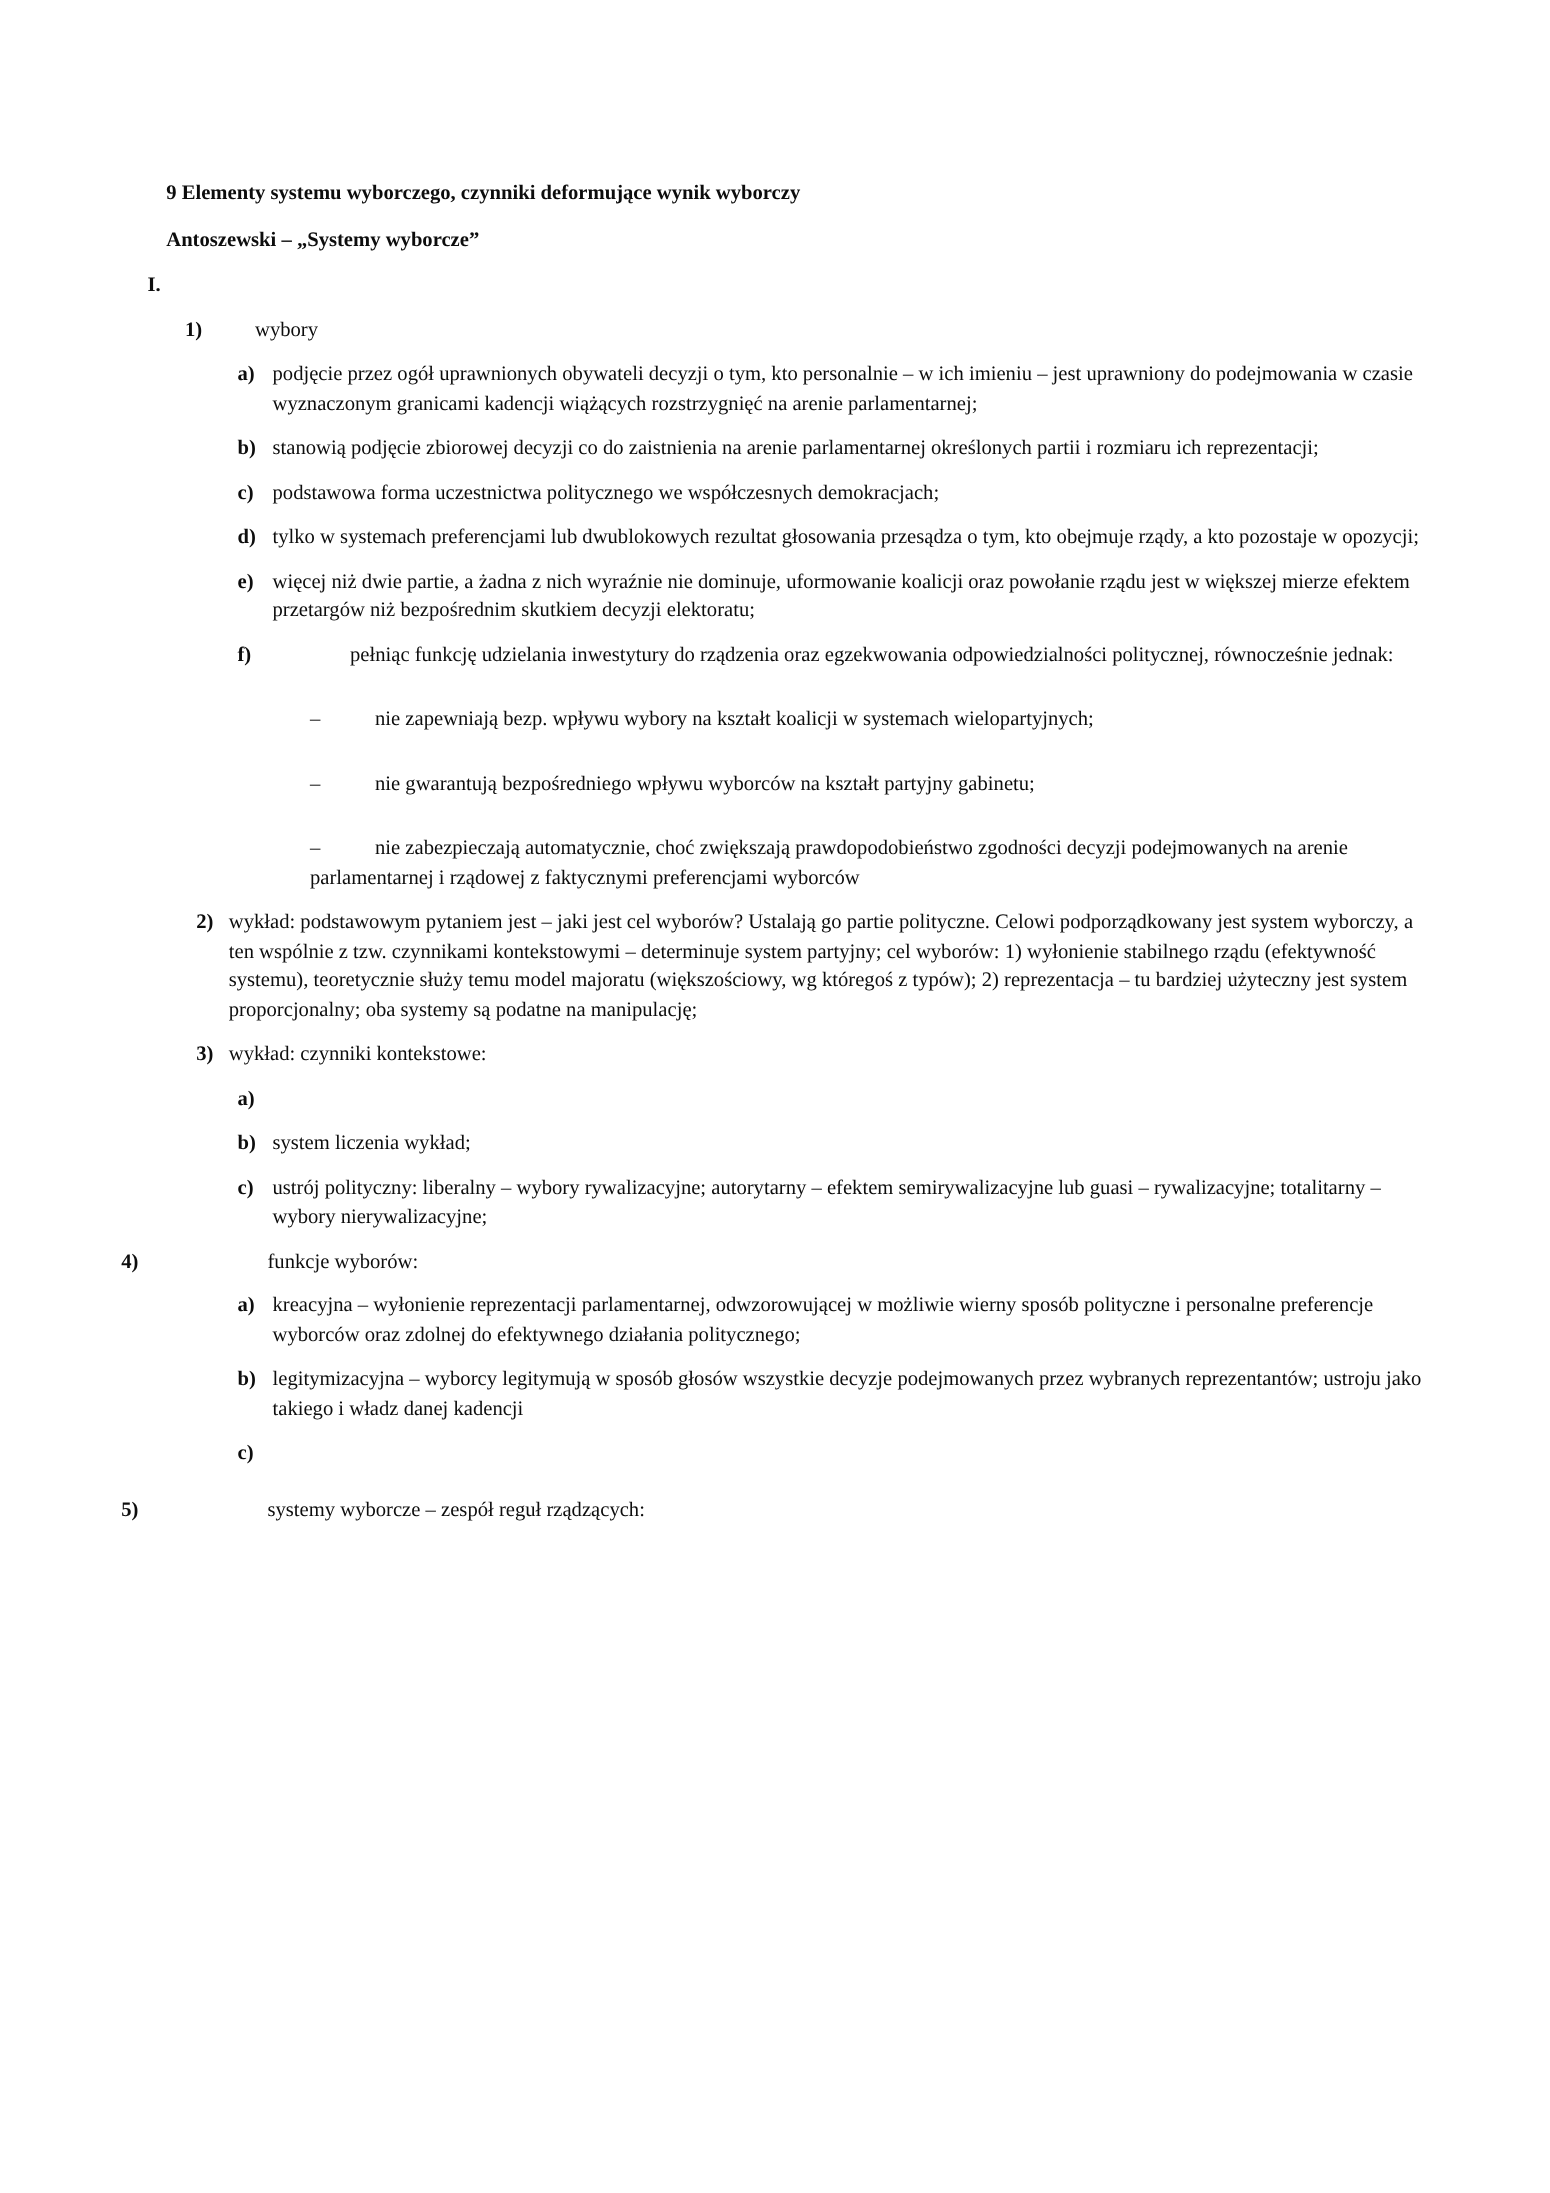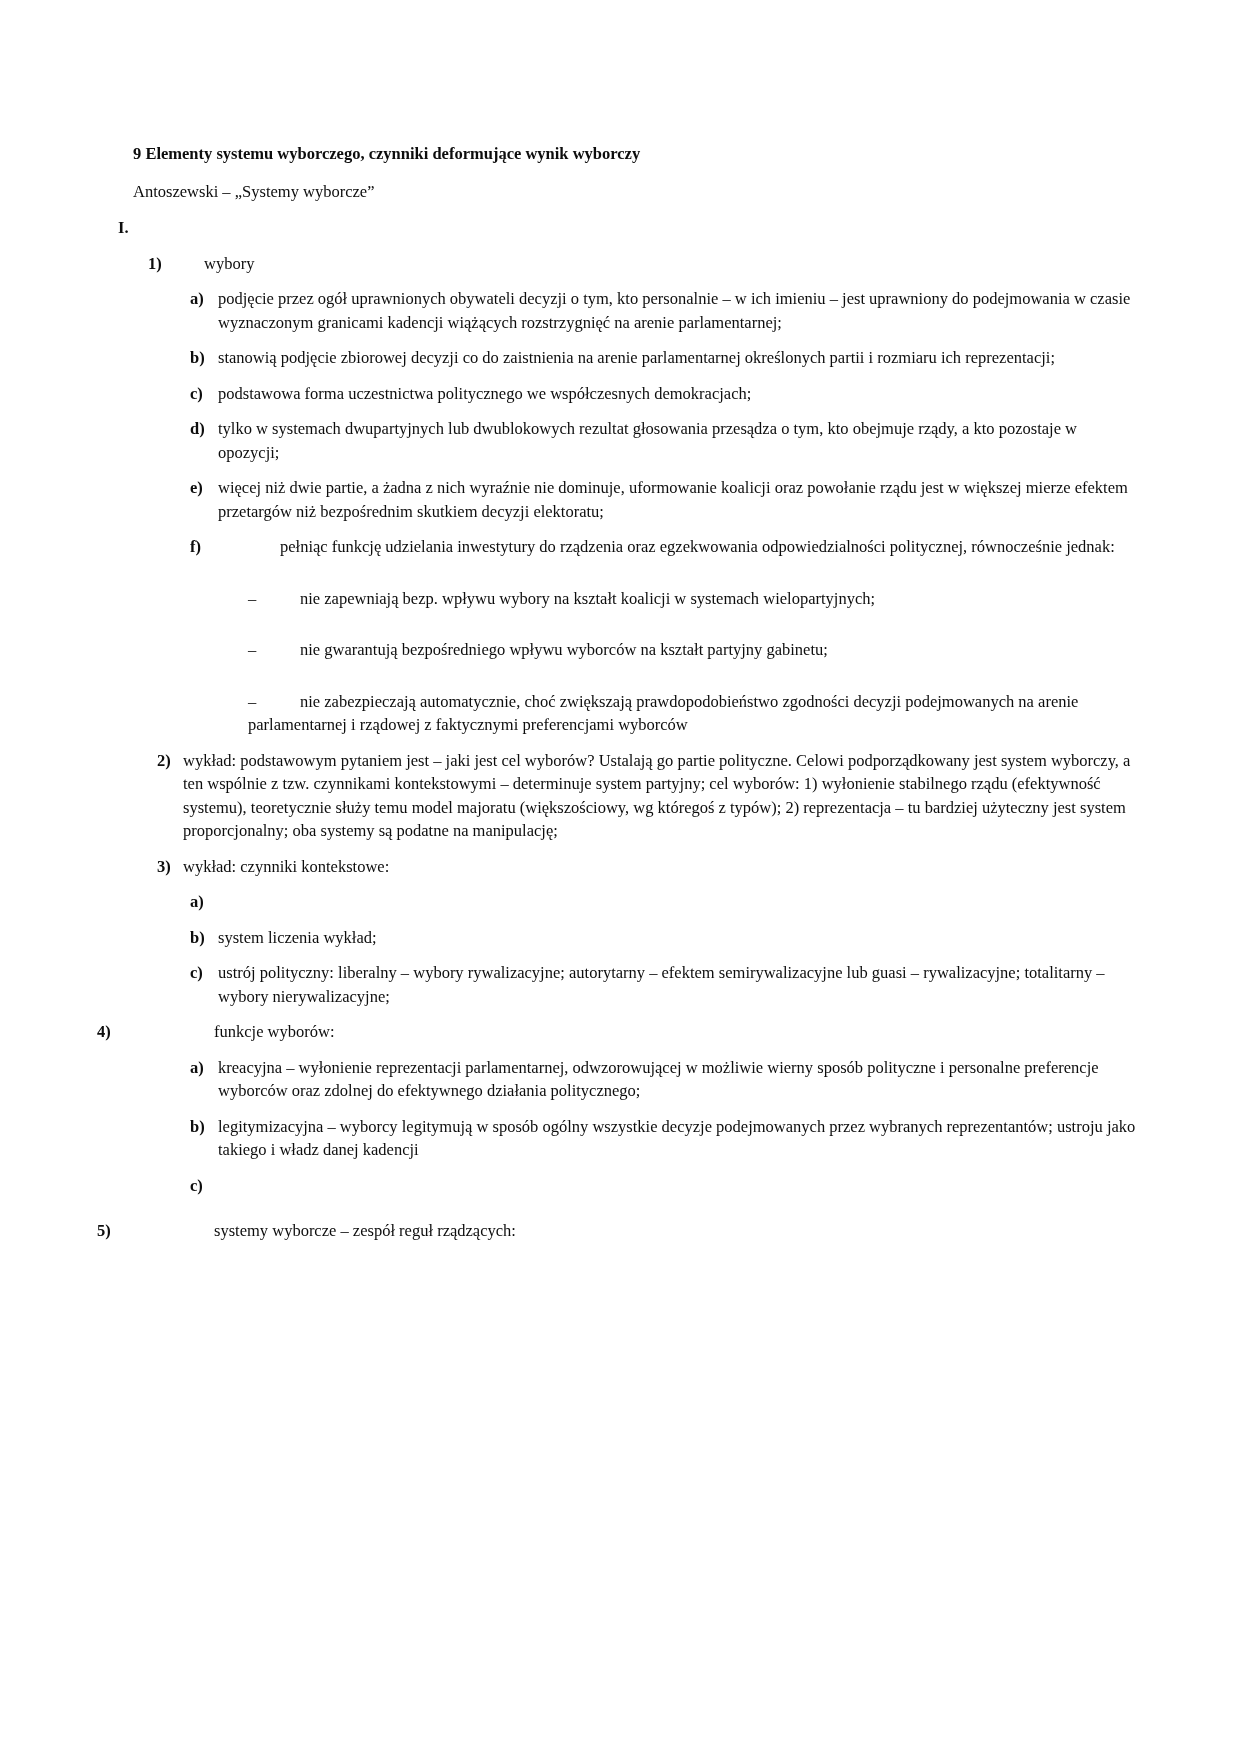--- a/index.html
+++ b/index.html
@@ -9,21 +9,21 @@
     background: #ffffff;
     color: #0d0d0d;
     font-family: "Liberation Serif", serif;
     font-size: 16.5px;
     line-height: 23.5px;
     overflow: hidden;
   }
   .page { width: 1240px; height: 1754px; padding: 142px 100px 40px 0; background: #fff; }
 
   .doc-title   { padding-left: 133px; font-weight: bold; margin-bottom: 14px; }
-  .doc-subtitle{ padding-left: 133px; margin-bottom: 13px; }
+  .doc-subtitle{ padding-left: 133px; margin-bottom: 13px; font-weight: bold; }
 
   .item { display: flex; margin-bottom: 12px; }
   .lbl  { font-weight: bold; flex: 0 0 auto; }
   .txt  { flex: 1 1 auto; }
 
   
   .t-sec { padding-left: 118px; }
   .t-sec .lbl { width: 70px; }
   .t-sec .txt { font-weight: bold; }
 
@@ -81,21 +81,21 @@
     <span class="txt">stanowią podjęcie zbiorowej decyzji co do zaistnienia na arenie parlamentarnej określonych partii i rozmiaru ich reprezentacji;</span>
   </div>
 
   <div class="item t-lt">
     <span class="lbl">c)</span>
     <span class="txt">podstawowa forma uczestnictwa politycznego we współczesnych demokracjach;</span>
   </div>
 
   <div class="item t-lt">
     <span class="lbl">d)</span>
-    <span class="txt">tylko w systemach dwupartyjnych lub dwublokowych rezultat głosowania przesądza o tym, kto obejmuje rządy, a kto pozostaje w opozycji;</span>
+    <span class="txt">tylko w systemach preferencjami lub dwublokowych rezultat głosowania przesądza o tym, kto obejmuje rządy, a kto pozostaje w opozycji;</span>
   </div>
 
   <div class="item t-lt">
     <span class="lbl">e)</span>
     <span class="txt">więcej niż dwie partie, a żadna z nich wyraźnie nie dominuje, uformowanie koalicji oraz powołanie rządu jest w większej mierze efektem przetargów niż bezpośrednim skutkiem decyzji elektoratu;</span>
   </div>
 
   <div class="item t-f">
     <span class="lbl">f)</span>
     <span class="txt">pełniąc funkcję udzielania inwestytury do rządzenia oraz egzekwowania odpowiedzialności politycznej, równocześnie jednak:</span>
@@ -142,21 +142,21 @@
     <span class="txt">funkcje wyborów:</span>
   </div>
 
   <div class="item t-lt">
     <span class="lbl">a)</span>
     <span class="txt">kreacyjna – wyłonienie reprezentacji parlamentarnej, odwzorowującej w możliwie wierny sposób polityczne i personalne preferencje wyborców oraz zdolnej do efektywnego działania politycznego;</span>
   </div>
 
   <div class="item t-lt">
     <span class="lbl">b)</span>
-    <span class="txt">legitymizacyjna – wyborcy legitymują w sposób ogólny wszystkie decyzje podejmowanych przez wybranych reprezentantów; ustroju jako takiego i władz danej kadencji</span>
+    <span class="txt">legitymizacyjna – wyborcy legitymują w sposób głosów wszystkie decyzje podejmowanych przez wybranych reprezentantów; ustroju jako takiego i władz danej kadencji</span>
   </div>
 
   <div class="item t-lt">
     <span class="lbl">c)</span>
   </div>
 
   <div class="item t-nout sp-lg">
     <span class="lbl">5)</span>
     <span class="txt">systemy wyborcze – zespół reguł rządzących:</span>
   </div>

